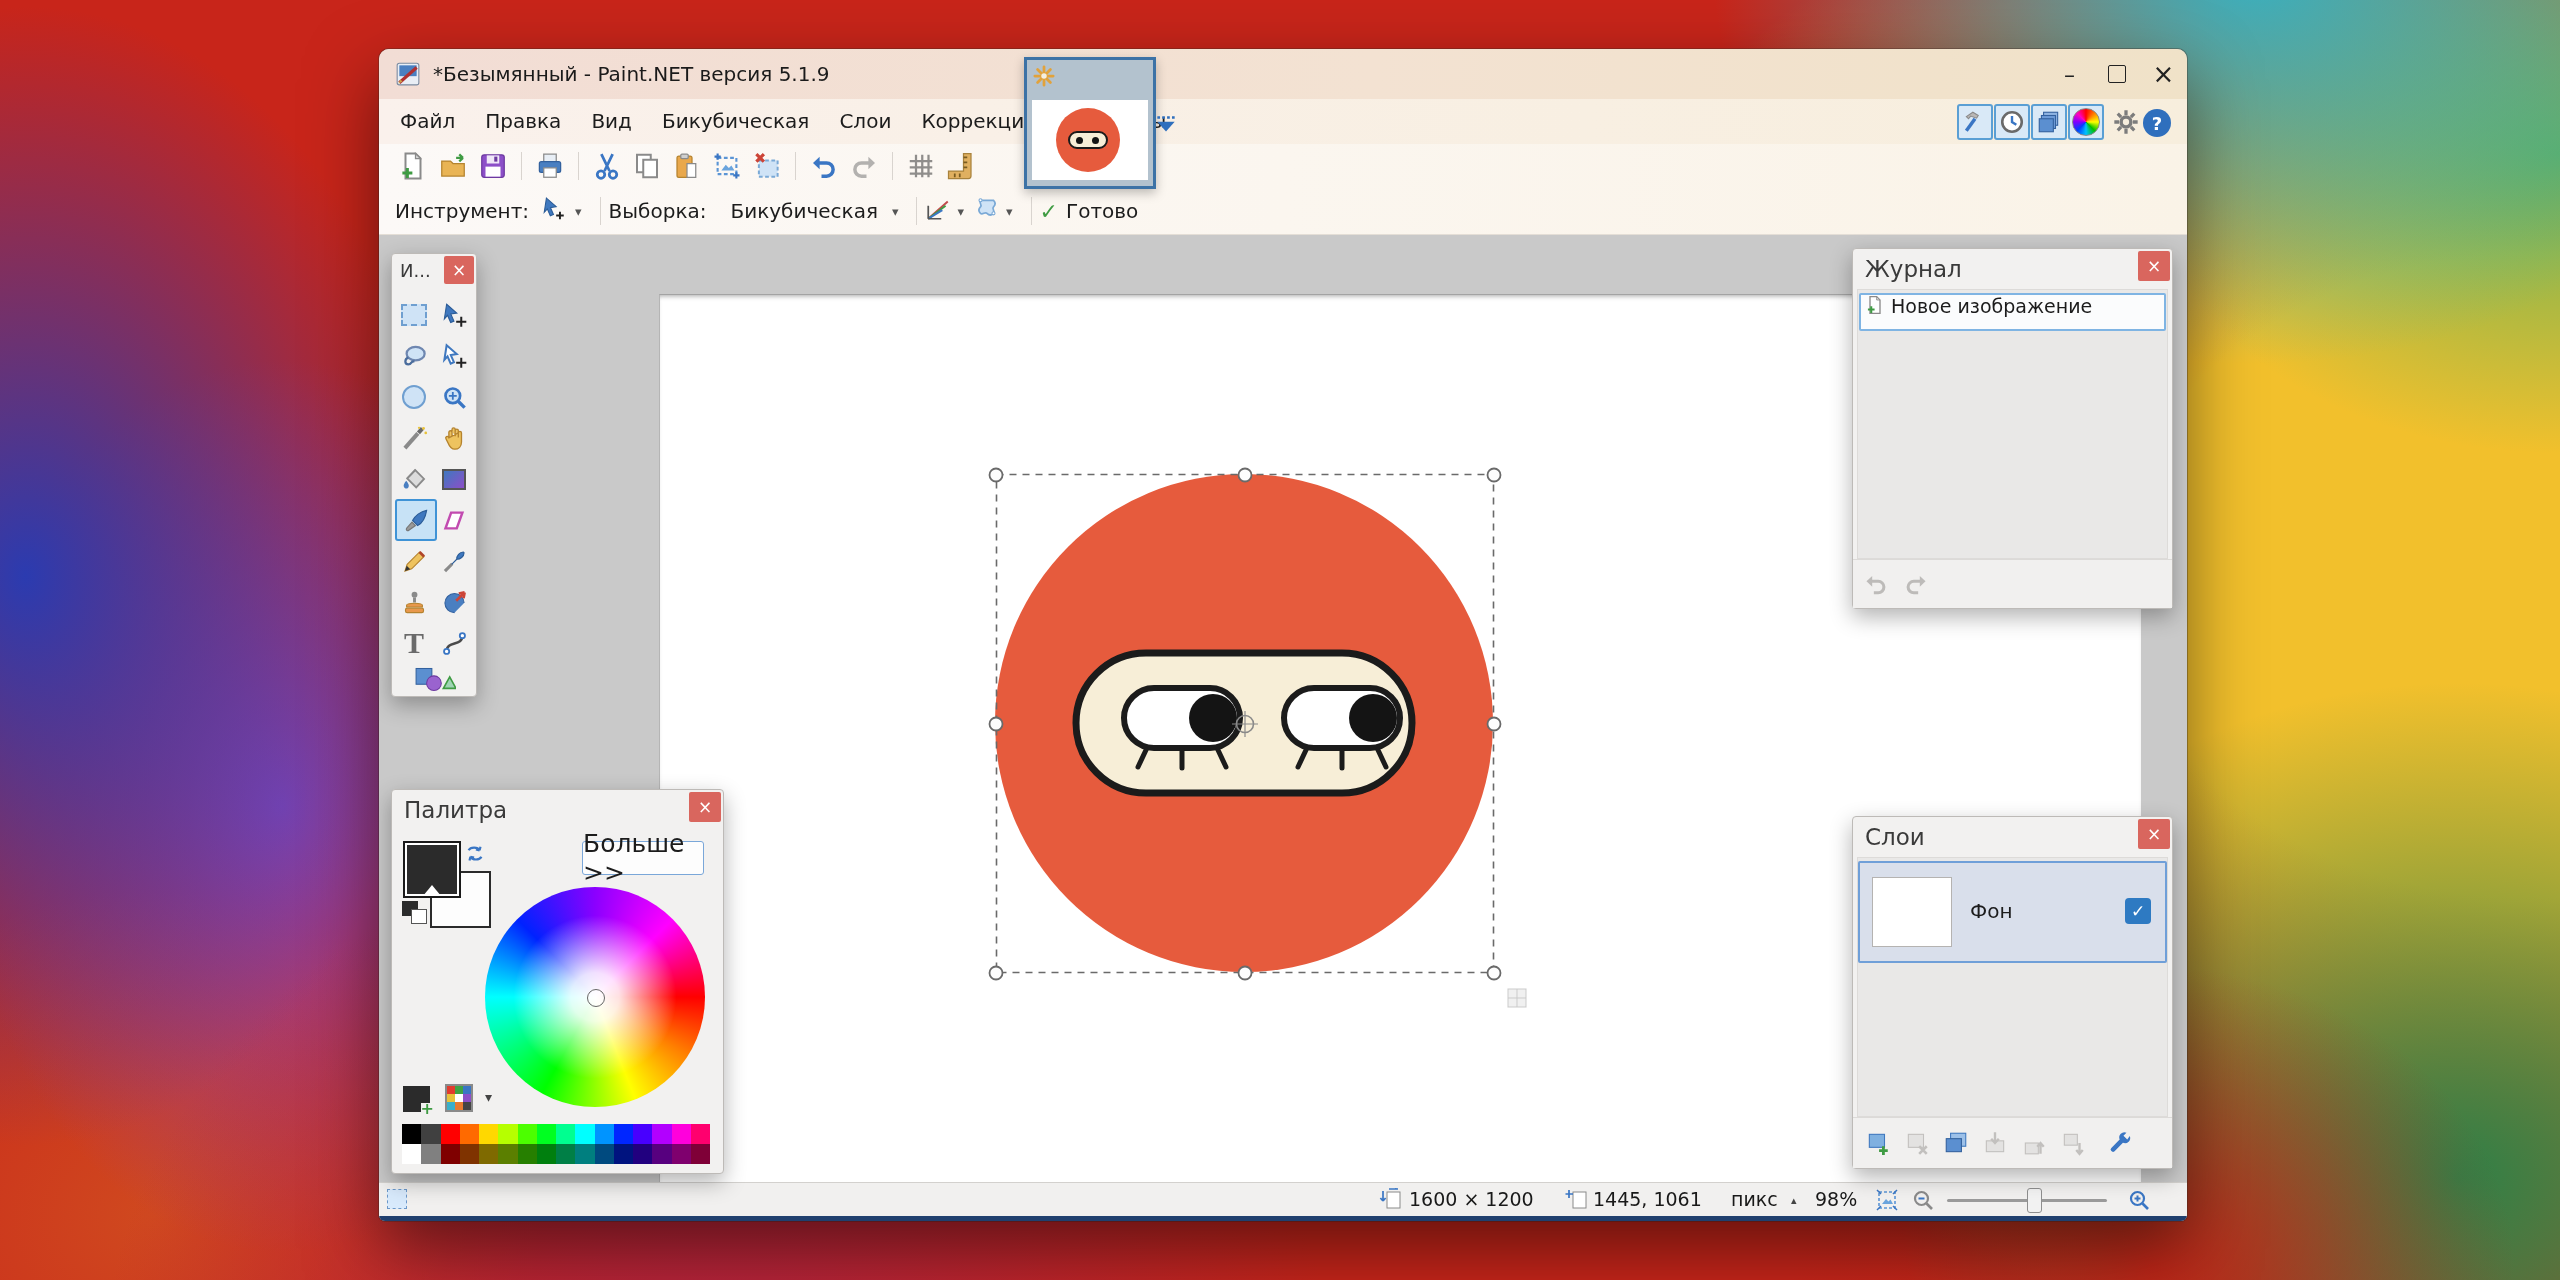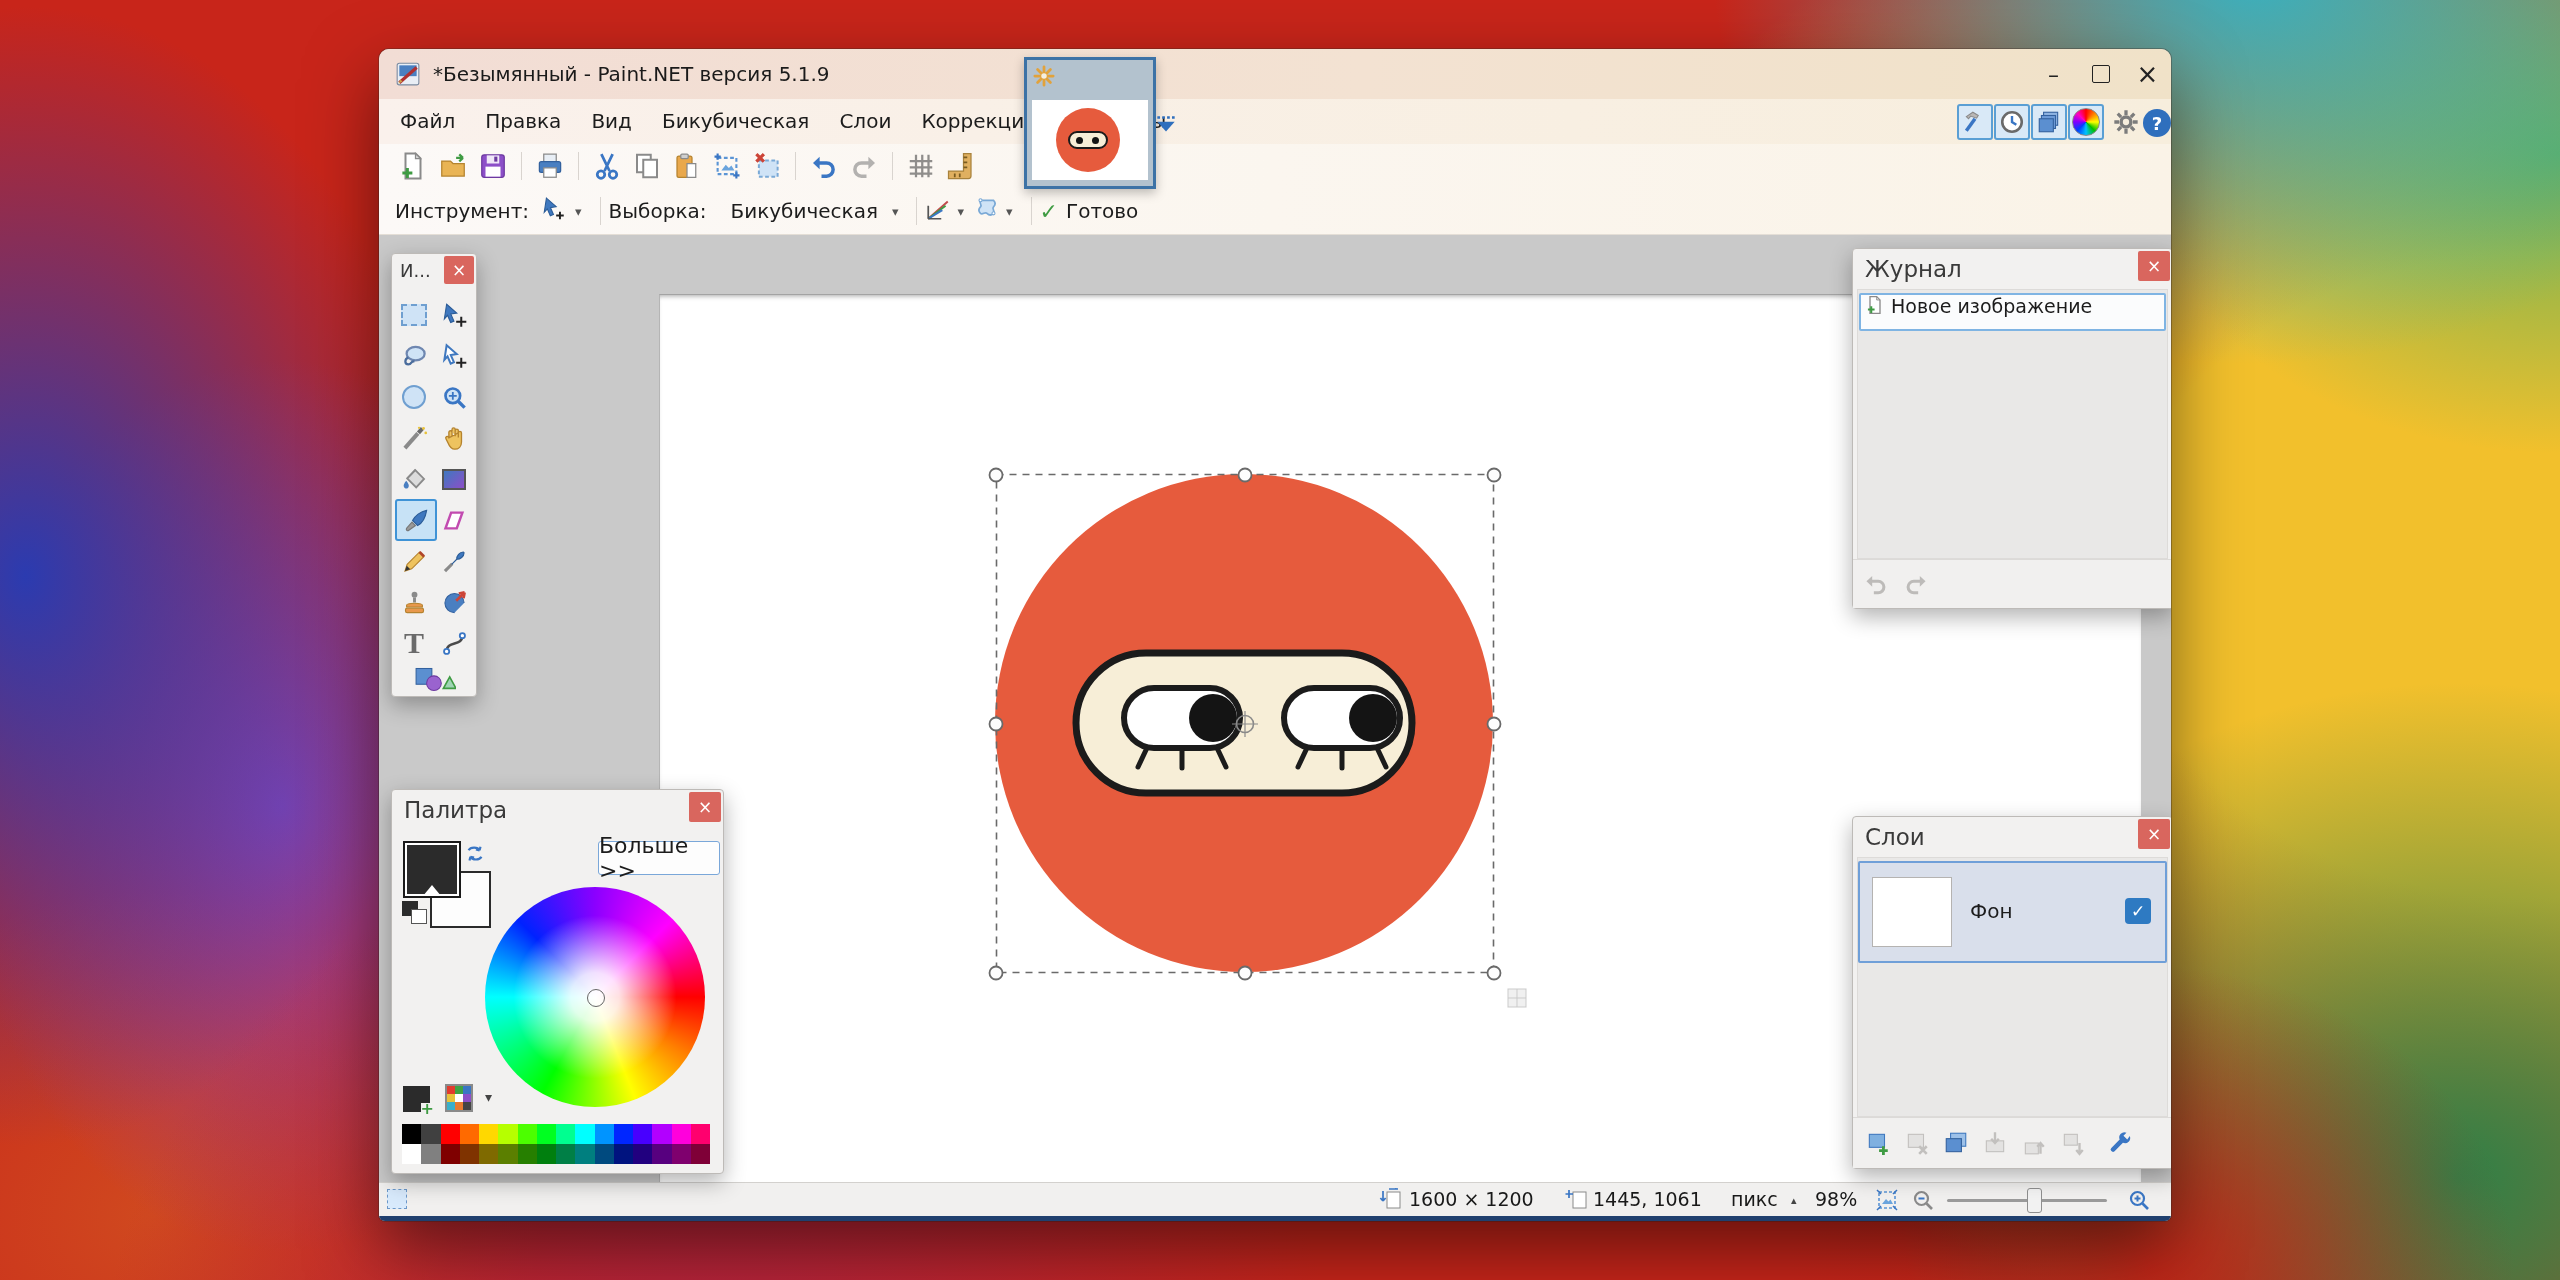--- a/index.html
+++ b/index.html
@@ -13,21 +13,21 @@
       radial-gradient(520px 430px at 84% 99%, #c02618, rgba(192,38,24,0) 70%),
       radial-gradient(850px 750px at 96% 92%, #2f8047, rgba(47,128,71,0) 66%),
       radial-gradient(1500px 1150px at 99% 45%, #f2c02c 28%, rgba(242,192,44,0) 70%),
       radial-gradient(950px 850px at 28% 108%, #b52441, rgba(181,36,65,0) 65%),
       radial-gradient(700px 950px at 1% 45%, #2b3bb0, rgba(43,59,176,0) 60%),
       radial-gradient(520px 720px at 11% 63%, rgba(122,75,214,.8), rgba(122,75,214,0) 62%),
       radial-gradient(600px 500px at 6% 95%, #d0491f, rgba(208,73,31,0) 65%),
       #c8251a;}
   
   #win{left:379px;top:49px;width:1792px;height:1172px;border-radius:10px 10px 6px 6px;
-       box-shadow:0 28px 70px rgba(0,0,0,.5), 0 0 0 1px rgba(70,50,40,.35);overflow:hidden;background:#c9c9c9;}
+       box-shadow:0 28px 70px rgba(0,0,0,.5), 0 0 0 1px rgba(70,50,40,.35);overflow:hidden;background:#c9c9c9;padding-left:16px;}
   #titlebar{left:0;top:0;width:100%;height:50px;background:linear-gradient(90deg,#f2ddd5,#f3e2d2 55%,#f0e2c8);}
   #titlebar .title{position:absolute;left:54px;top:13px;font-size:20px;color:#1a1a1a;white-space:nowrap;}
   .capbtn{position:absolute;top:0;width:47px;height:50px;display:flex;align-items:center;justify-content:center;font-size:22px;color:#222;}
   .maxglyph{width:16px;height:16px;border:1.8px solid #222;border-radius:2px;}
   #menubar{left:0;top:50px;width:100%;height:45px;background:linear-gradient(90deg,#faf1ec,#f7eedd);display:flex;align-items:center;padding-left:6px;box-sizing:border-box;}
   .menu-item{padding:0 15px;font-size:20px;line-height:45px;}
   #toolbar{left:0;top:95px;width:100%;height:44px;background:linear-gradient(90deg,#fcf9f7,#faf3e7);display:flex;align-items:center;padding-left:14px;box-sizing:border-box;}
   .tbi{width:34px;height:34px;margin:0 3px;display:flex;align-items:center;justify-content:center;}
   .tbi svg{width:30px;height:30px;}
   .vsep{width:1px;height:28px;background:#d9d4cf;margin:0 8px;}
@@ -59,21 +59,21 @@
   .lbar{position:absolute;left:0;right:0;bottom:0;height:50px;background:#f1f0ef;border-top:1px solid #dcdad8;display:flex;align-items:center;padding-left:10px;gap:9px;}
   .lbar .lbtn{width:30px;height:30px;display:flex;align-items:center;justify-content:center;}
   .lbtn svg{width:26px;height:26px;}
   
   #wheel{position:absolute;left:93px;top:97px;width:220px;height:220px;border-radius:50%;
      background:radial-gradient(circle closest-side,#fff 0%,rgba(255,255,255,.88) 22%,rgba(255,255,255,0) 74%),
      conic-gradient(from 0deg,#8b00ff,#ff00ff 12.5%,#ff0000 25%,#ff8000 34%,#ffff00 44%,#00ff00 58%,#00ffff 75%,#0022ff 87.5%,#8b00ff);}
   #wheelsel{position:absolute;left:100px;top:100px;width:16px;height:16px;border:1.6px solid #666;border-radius:50%;background:rgba(255,255,255,.4);}
   #swatches{position:absolute;left:10px;top:334px;width:308px;display:grid;grid-template-columns:repeat(16,1fr);grid-auto-rows:20px;}
   .sw{width:100%;height:100%;}
-  #morebtn{position:absolute;left:206px;top:51px;width:120px;height:32px;background:#fdfdfd;border:1px solid #7aa7d9;border-radius:3px;font-size:22px;display:flex;align-items:center;justify-content:flex-end;}
+  #morebtn{position:absolute;left:190px;top:51px;width:120px;height:32px;background:#fdfdfd;border:1px solid #7aa7d9;border-radius:3px;font-size:25px;display:flex;align-items:center;justify-content:flex-end;}
   
   .qt{position:absolute;top:55px;width:36px;height:36px;background:rgba(214,232,248,.92);border:2px solid #5a9fd4;border-radius:3px;box-sizing:border-box;display:flex;align-items:center;justify-content:center;}
   .qt svg{width:26px;height:26px;}
   
   #thumbtab{left:645px;top:8px;width:126px;height:126px;border:3px solid #3c72a6;background:#b3c2ce;box-shadow:0 4px 10px rgba(0,0,0,.25);}
   #thumbimg{position:absolute;left:5px;right:5px;top:40px;bottom:6px;background:#fff;}
   .slider-track{position:absolute;top:16px;height:3px;background:#9a9a9a;border-radius:2px;}
   .slider-thumb{position:absolute;top:5px;width:13px;height:23px;background:#f2f2f2;border:1px solid #8f8f8f;border-radius:3px;}
 </style>
 </head>

